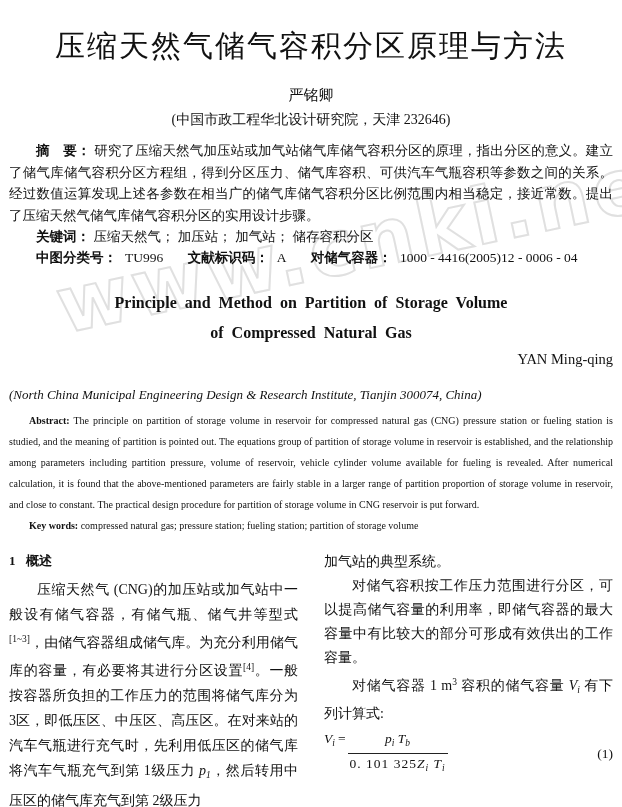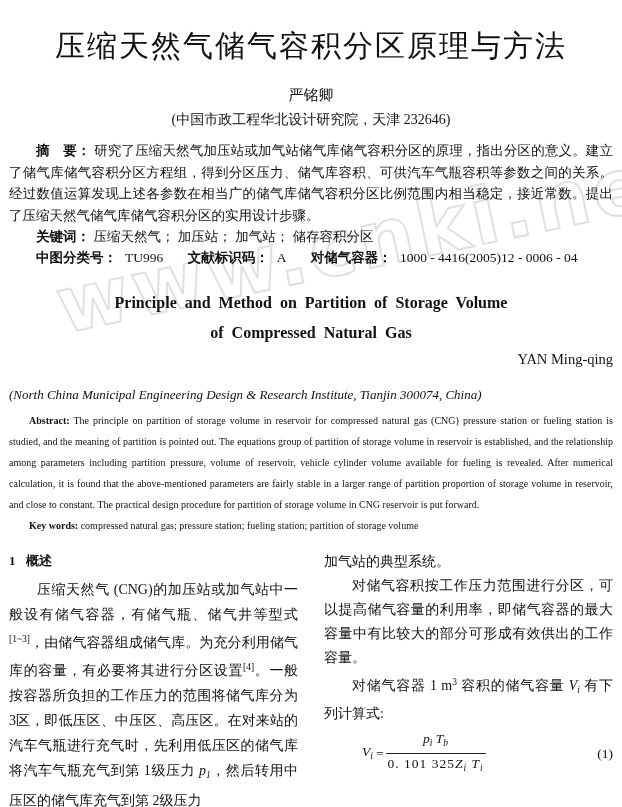--- a/index.html
+++ b/index.html
@@ -55,21 +55,21 @@
   .sec-head { font-weight: bold; font-size: 13px; margin: 0 0 5px 0; line-height: 22px; }
   .sec-head .num { margin-right: 0.8em; }
   .col p { margin: 0; }
 
   sup.ref { font-size: 9.5px; vertical-align: 5px; letter-spacing: 0; }
   sup.u   { font-size: 9.5px; vertical-align: 5px; }
   i.var { font-style: italic; }
   sub.vs { font-size: 9.5px; vertical-align: -3px; font-style: italic; }
 
   .formula { display: flex; align-items: center; font-size: 13.5px; margin: 4px 0 3px 0; line-height: 17px; }
-  .f-main { margin-left: 38px; display: flex; align-items: center; }
+  .f-main { display: flex; }
   .f-eq { margin: 0 2px 0 3px; }
   .frac { display: inline-flex; flex-direction: column; text-align: center; }
   .frac .num { border-bottom: 1px solid #222; padding: 0 8px 1px 8px; }
   .frac .den { padding: 1px 2px 0 2px; letter-spacing: 1px; }
   .eqno { margin-left: auto; }
 </style>
 </head>
 <body>
 
 <div class="watermark">www.cnki.net</div>

